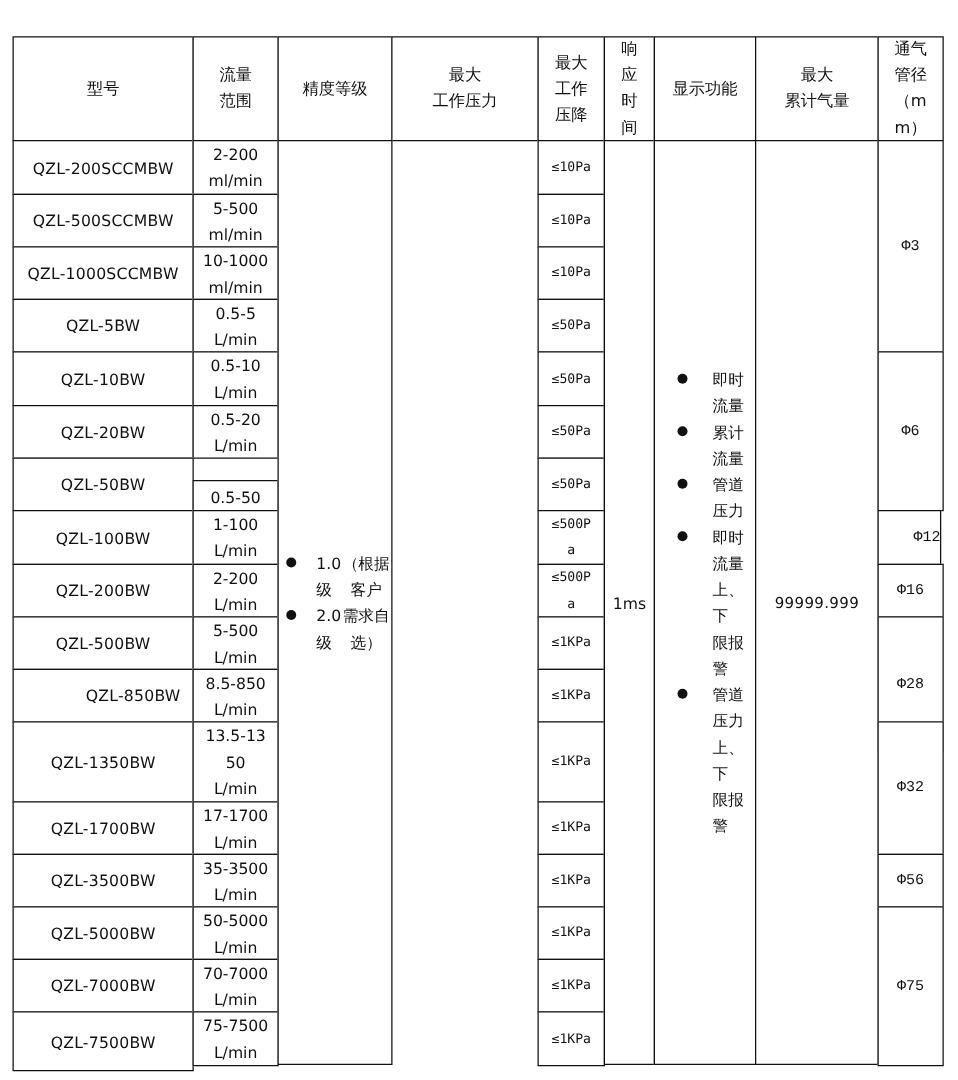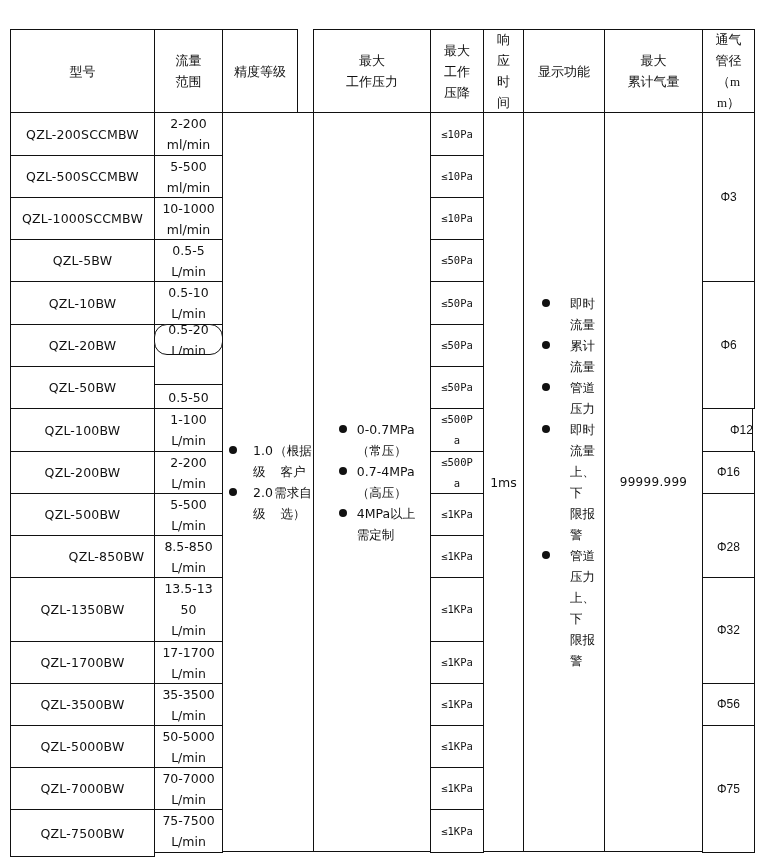--- a/index.html
+++ b/index.html
@@ -8,42 +8,42 @@
   #tbl{position:absolute;left:10px;top:7px;width:745px;height:845px;}
   .cell{position:absolute;box-sizing:border-box;border:1px solid #111;
         display:flex;align-items:center;justify-content:center;text-align:center;
         font-size:12.5px;line-height:21px;background:#fff;overflow:hidden;}
   .title{font-size:13px;}
   .title .sq{text-decoration:underline wavy #c33;text-decoration-thickness:1px;text-underline-offset:2px;}
   .hdr{font-size:13px;line-height:21px;flex-direction:column;}
   .model{font-size:12.5px;letter-spacing:0.2px;}
   .range{flex-direction:column;font-size:12.5px;line-height:21px;}
   .drop{font-family:"DejaVu Sans Mono","Liberation Mono",monospace;font-size:10.5px;line-height:21px;flex-direction:column;}
-  .pipe{font-family:Liberation Sans, sans-serif;font-size:12px;}
+  .pipe{font-family:Liberation Mono, monospace;font-size:12px;}
   ul.bl{list-style:none;margin:0;padding:0;text-align:left;}
   ul.bl li{position:relative;padding-left:24px;font-size:12.5px;line-height:21px;}
   ul.bl li::before{content:"";position:absolute;left:6px;top:6px;width:8px;height:8px;border-radius:50%;background:#111;}
   .acc ul.bl li{padding-left:30px;}
   .acc .note{font-size:12.5px;line-height:21px;text-align:center;}
   .disp ul.bl li{padding-left:40px;width:28px;}
   .disp ul.bl li::before{left:12px;}
 </style>
 </head>
 <body>
 
 <div id="tbl">
 
   <div class="cell hdr" style="left:0;top:22px;width:145px;height:84px;">
       <span>型号</span>
     </div>
   <div class="cell hdr" style="left:144px;top:22px;width:69px;height:84px;">
     <span>流量</span>
       <span>范围</span>
   </div>
-  <div class="cell hdr" style="left:212px;top:22px;width:76px;height:84px;">
+  <div class="cell hdr" style="left:212px;top:22px;width:92px;height:84px;">
       <span>精度等级</span>
     </div>
   <div class="cell hdr" style="left:303px;top:22px;width:118px;height:84px;">
     <span>最大</span>
       <span>工作压力</span>
   </div>
   <div class="cell hdr" style="left:420px;top:22px;width:54px;height:84px;">
     <span>最大</span>
       <span>工作</span>
       <span>压降</span>
@@ -54,21 +54,21 @@
       <span>时</span>
       <span>间</span>
   </div>
   <div class="cell hdr" style="left:513px;top:22px;width:82px;height:84px;">
       <span>显示功能</span>
     </div>
   <div class="cell hdr" style="left:594px;top:22px;width:99px;height:84px;">
     <span>最大</span>
       <span>累计气量</span>
   </div>
-  <div class="cell hdr" style="left:692px;top:22px;width:53px;height:84px;font-family:Liberation Serif, serif;">
+  <div class="cell hdr" style="left:692px;top:22px;width:53px;height:84px;">
     <span>通气</span>
       <span>管径</span>
       <span>（m</span>
       <span>m）</span>
   </div>
 
   <div id="rows-host">
       <div class="cell model" style="left: 0px; top: 105px; width: 145px; height: 44px;">
         <span>QZL-200SCCMBW</span>
       </div>
@@ -115,21 +115,21 @@
       <div class="cell range" style="left: 144px; top: 274px; width: 69px; height: 44px;">
         <span>0.5-10</span>
         <span>L/min</span>
       </div>
       <div class="cell drop" style="left: 420px; top: 274px; width: 54px; height: 44px;">
         <span>≤50Pa</span>
       </div>
       <div class="cell model" style="left: 0px; top: 317px; width: 145px; height: 43px;">
         <span>QZL-20BW</span>
       </div>
-      <div class="cell range" style="left: 144px; top: 317px; width: 69px; height: 31px; border-radius: 13px;">
+      <div class="cell range" style="left: 144px; top: 317px; width: 69px; height: 43px;">
         <span>0.5-20</span>
         <span>L/min</span>
       </div>
       <div class="cell drop" style="left: 420px; top: 317px; width: 54px; height: 43px;">
         <span>≤50Pa</span>
       </div>
       <div class="cell model" style="left: 0px; top: 359px; width: 145px; height: 43px;">
         <span>QZL-50BW</span>
       </div>
       <div class="cell range" style="left: 144px; top: 377px; width: 69px; height: 48px;">
@@ -245,27 +245,20 @@
     </div>
 
   <div class="cell acc" style="left:212px;top:105px;width:92px;height:740px;flex-direction:row;">
     <ul class="bl">
       <li>1.0级</li>
       <li>2.0级</li>
     </ul>
     <div class="note"><span>（根据客户</span><br><span>需求自选）</span></div>
   </div>
 
-  <div class="cell" style="left:303px;top:105px;width:118px;height:740px;">
-    <ul class="bl" style="margin-left:4px;">
-      <li><span>0-0.7MPa</span><br><span>（常压）</span></li>
-      <li><span>0.7-4MPa</span><br><span>（高压）</span></li>
-      <li><span>4MPa以上</span><br><span>需定制</span></li>
-    </ul>
-  </div>
 
   <div class="cell" style="left:473px;top:105px;width:41px;height:740px;">
     <span>1ms</span>
   </div>
 
   <div class="cell disp" style="left:513px;top:105px;width:82px;height:740px;">
     <ul class="bl" id="disp-list">
         <li><span>即时</span><br><span>流量</span></li>
         <li><span>累计</span><br><span>流量</span></li>
         <li><span>管道</span><br><span>压力</span></li>

